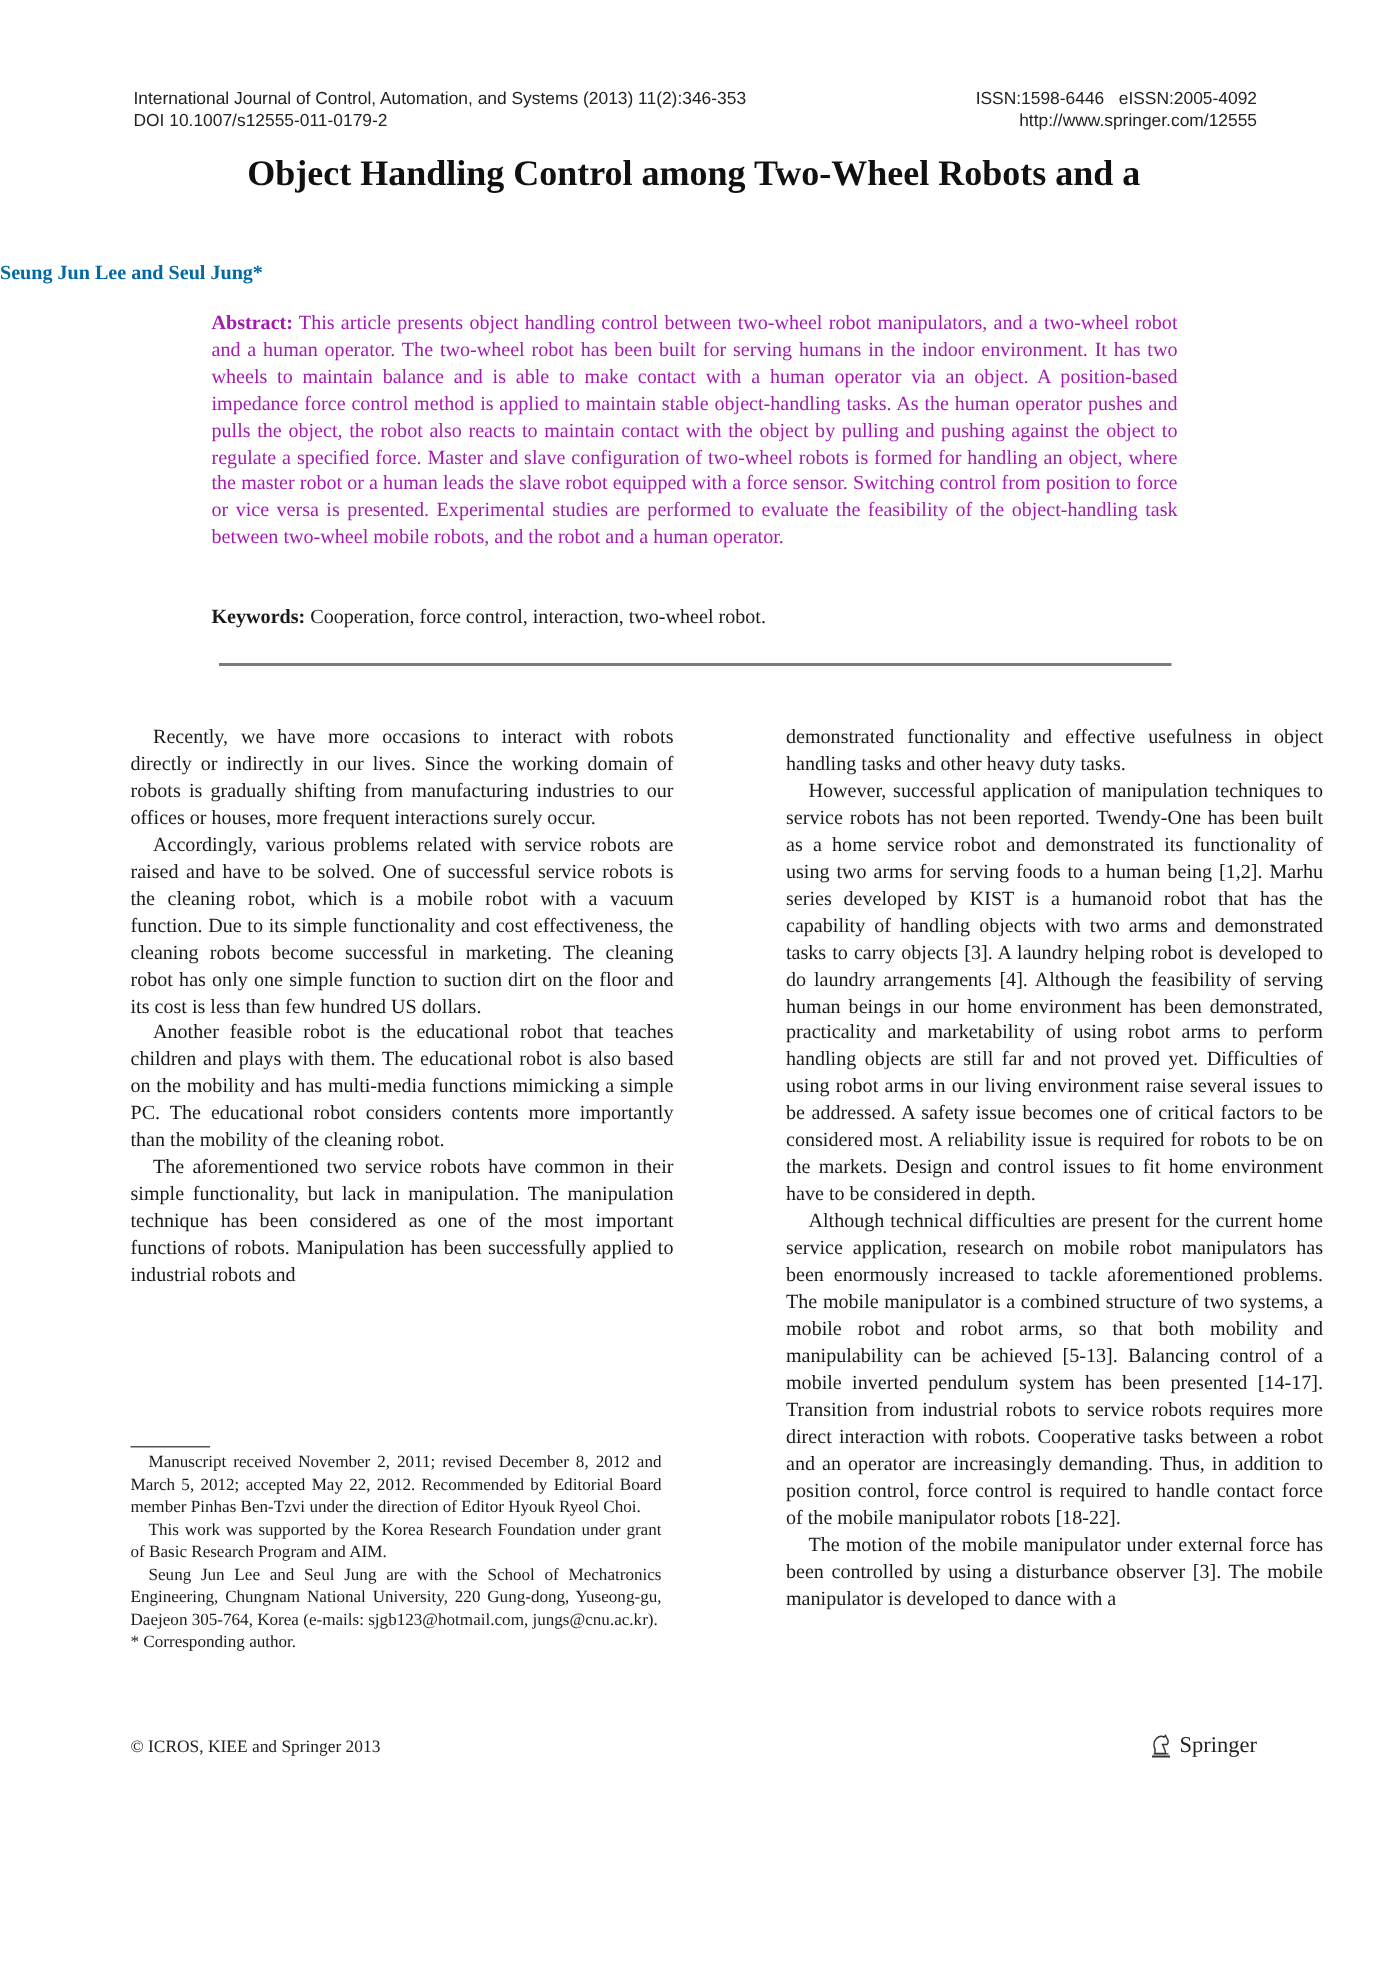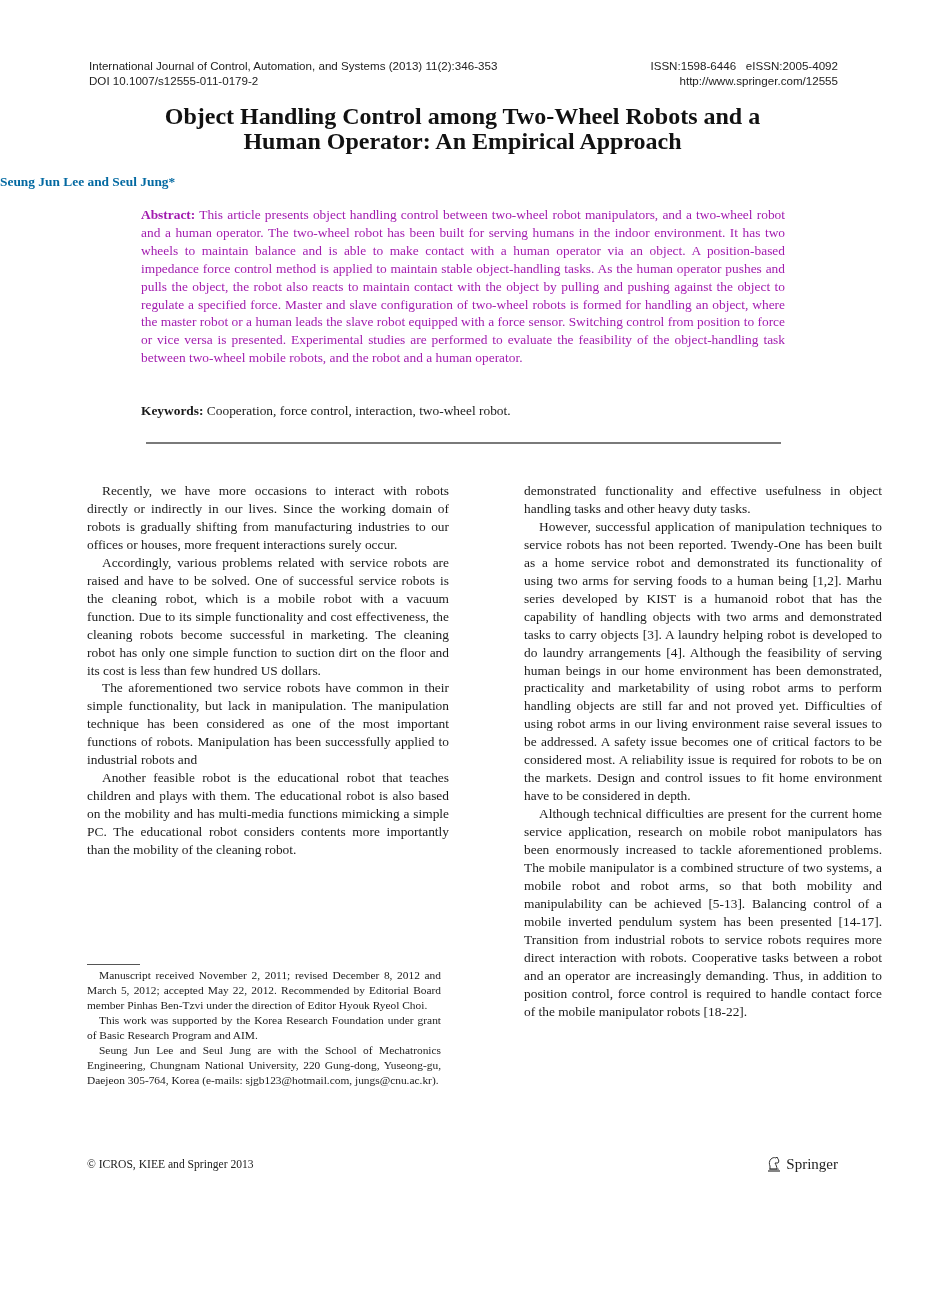--- a/index.html
+++ b/index.html
@@ -41,49 +41,50 @@
   <div>International Journal of Control, Automation, and Systems (2013) 11(2):346-353</div>
   <div>DOI 10.1007/s12555-011-0179-2</div>
 </div>
 <div class="hdr hdr-right">
   <div style="white-space:pre">ISSN:1598-6446   eISSN:2005-4092</div>
   <div>http://www.springer.com/12555</div>
 </div>
 
 <div class="title">
   <div>Object Handling Control among Two-Wheel Robots and a</div>
-  <div>Human Operator: An Empirical Approach</div>
 </div>
 
 <div class="authors">Seung Jun Lee and Seul Jung*</div>
 
 <div class="abstract"><b>Abstract:</b><span> This article presents object handling control between two-wheel robot manipulators, and a two-wheel robot and a human operator. The two-wheel robot has been built for serving humans in the indoor environment. It has two wheels to maintain balance and is able to make contact with a human operator via an object. A position-based impedance force control method is applied to maintain stable object-handling tasks. As the human operator pushes and pulls the object, the robot also reacts to maintain contact with the object by pulling and pushing against the object to regulate a specified force. Master and slave configuration of two-wheel robots is formed for handling an object, where the master robot or a human leads the slave robot equipped with a force sensor. Switching control from position to force or vice versa is presented. Experimental studies are performed to evaluate the feasibility of the object-handling task between two-wheel mobile robots, and the robot and a human operator.</span></div>
 
 <div class="keywords"><b>Keywords:</b><span> Cooperation, force control, interaction, two-wheel robot.</span></div>
 
 <div class="rule"></div>
 
 <div class="col col-left">
   <p>Recently, we have more occasions to interact with robots directly or indirectly in our lives. Since the working domain of robots is gradually shifting from manufacturing industries to our offices or houses, more frequent interactions surely occur.</p>
   <p>Accordingly, various problems related with service robots are raised and have to be solved. One of successful service robots is the cleaning robot, which is a mobile robot with a vacuum function. Due to its simple functionality and cost effectiveness, the cleaning robots become successful in marketing. The cleaning robot has only one simple function to suction dirt on the floor and its cost is less than few hundred US dollars.</p>
+  <p>Another feasible robot is the educational robot that teaches children and plays with them. The educational robot is also based on the mobility and has multi-media functions mimicking a simple PC. The educational robot considers contents more importantly than the mobility of the cleaning robot.</p>
   <p>The aforementioned two service robots have common in their simple functionality, but lack in manipulation. The manipulation technique has been considered as one of the most important functions of robots. Manipulation has been successfully applied to industrial robots and</p>
-  <p>Another feasible robot is the educational robot that teaches children and plays with them. The educational robot is also based on the mobility and has multi-media functions mimicking a simple PC. The educational robot considers contents more importantly than the mobility of the cleaning robot.</p>
 </div>
 
 <div class="fn-rule"></div>
 <div class="footnotes">
   <p>Manuscript received November 2, 2011; revised December 8, 2012 and March 5, 2012; accepted May 22, 2012. Recommended by Editorial Board member Pinhas Ben-Tzvi under the direction of Editor Hyouk Ryeol Choi.</p>
   <p>This work was supported by the Korea Research Foundation under grant of Basic Research Program and AIM.</p>
   <p>Seung Jun Lee and Seul Jung are with the School of Mechatronics Engineering, Chungnam National University, 220 Gung-dong, Yuseong-gu, Daejeon 305-764, Korea (e-mails: sjgb123@hotmail.com, jungs@cnu.ac.kr).</p>
+  <p class="noind">* Corresponding author.</p>
 </div>
 
 <div class="col col-right">
   <p class="cont">demonstrated functionality and effective usefulness in object handling tasks and other heavy duty tasks.</p>
   <p>However, successful application of manipulation techniques to service robots has not been reported. Twendy-One has been built as a home service robot and demonstrated its functionality of using two arms for serving foods to a human being [1,2]. Marhu series developed by KIST is a humanoid robot that has the capability of handling objects with two arms and demonstrated tasks to carry objects [3]. A laundry helping robot is developed to do laundry arrangements [4]. Although the feasibility of serving human beings in our home environment has been demonstrated, practicality and marketability of using robot arms to perform handling objects are still far and not proved yet. Difficulties of using robot arms in our living environment raise several issues to be addressed. A safety issue becomes one of critical factors to be considered most. A reliability issue is required for robots to be on the markets. Design and control issues to fit home environment have to be considered in depth.</p>
   <p>Although technical difficulties are present for the current home service application, research on mobile robot manipulators has been enormously increased to tackle aforementioned problems. The mobile manipulator is a combined structure of two systems, a mobile robot and robot arms, so that both mobility and manipulability can be achieved [5-13]. Balancing control of a mobile inverted pendulum system has been presented [14-17]. Transition from industrial robots to service robots requires more direct interaction with robots. Cooperative tasks between a robot and an operator are increasingly demanding. Thus, in addition to position control, force control is required to handle contact force of the mobile manipulator robots [18-22].</p>
+  <p>The motion of the mobile manipulator under external force has been controlled by using a disturbance observer [3]. The mobile manipulator is developed to dance with a</p>
 </div>
 
 <div class="copyright">© ICROS, KIEE and Springer 2013</div>
 
 <div class="springer">
   <span>
     <svg width="16" height="18" viewBox="0 0 16 18">
       <path d="M4 14 L4 11 C3 9 3 6 5 4 C6 3 8 2 10 3 L11 2 L12 4 C13 5 13 7 12 8 L9 8 C10 10 11 12 11 14 Z" fill="none" stroke="#333" stroke-width="1"></path>
       <line x1="2" y1="16" x2="14" y2="16" stroke="#333" stroke-width="1.2"></line>
       <line x1="3" y1="14.2" x2="13" y2="14.2" stroke="#333" stroke-width="0.8"></line>

